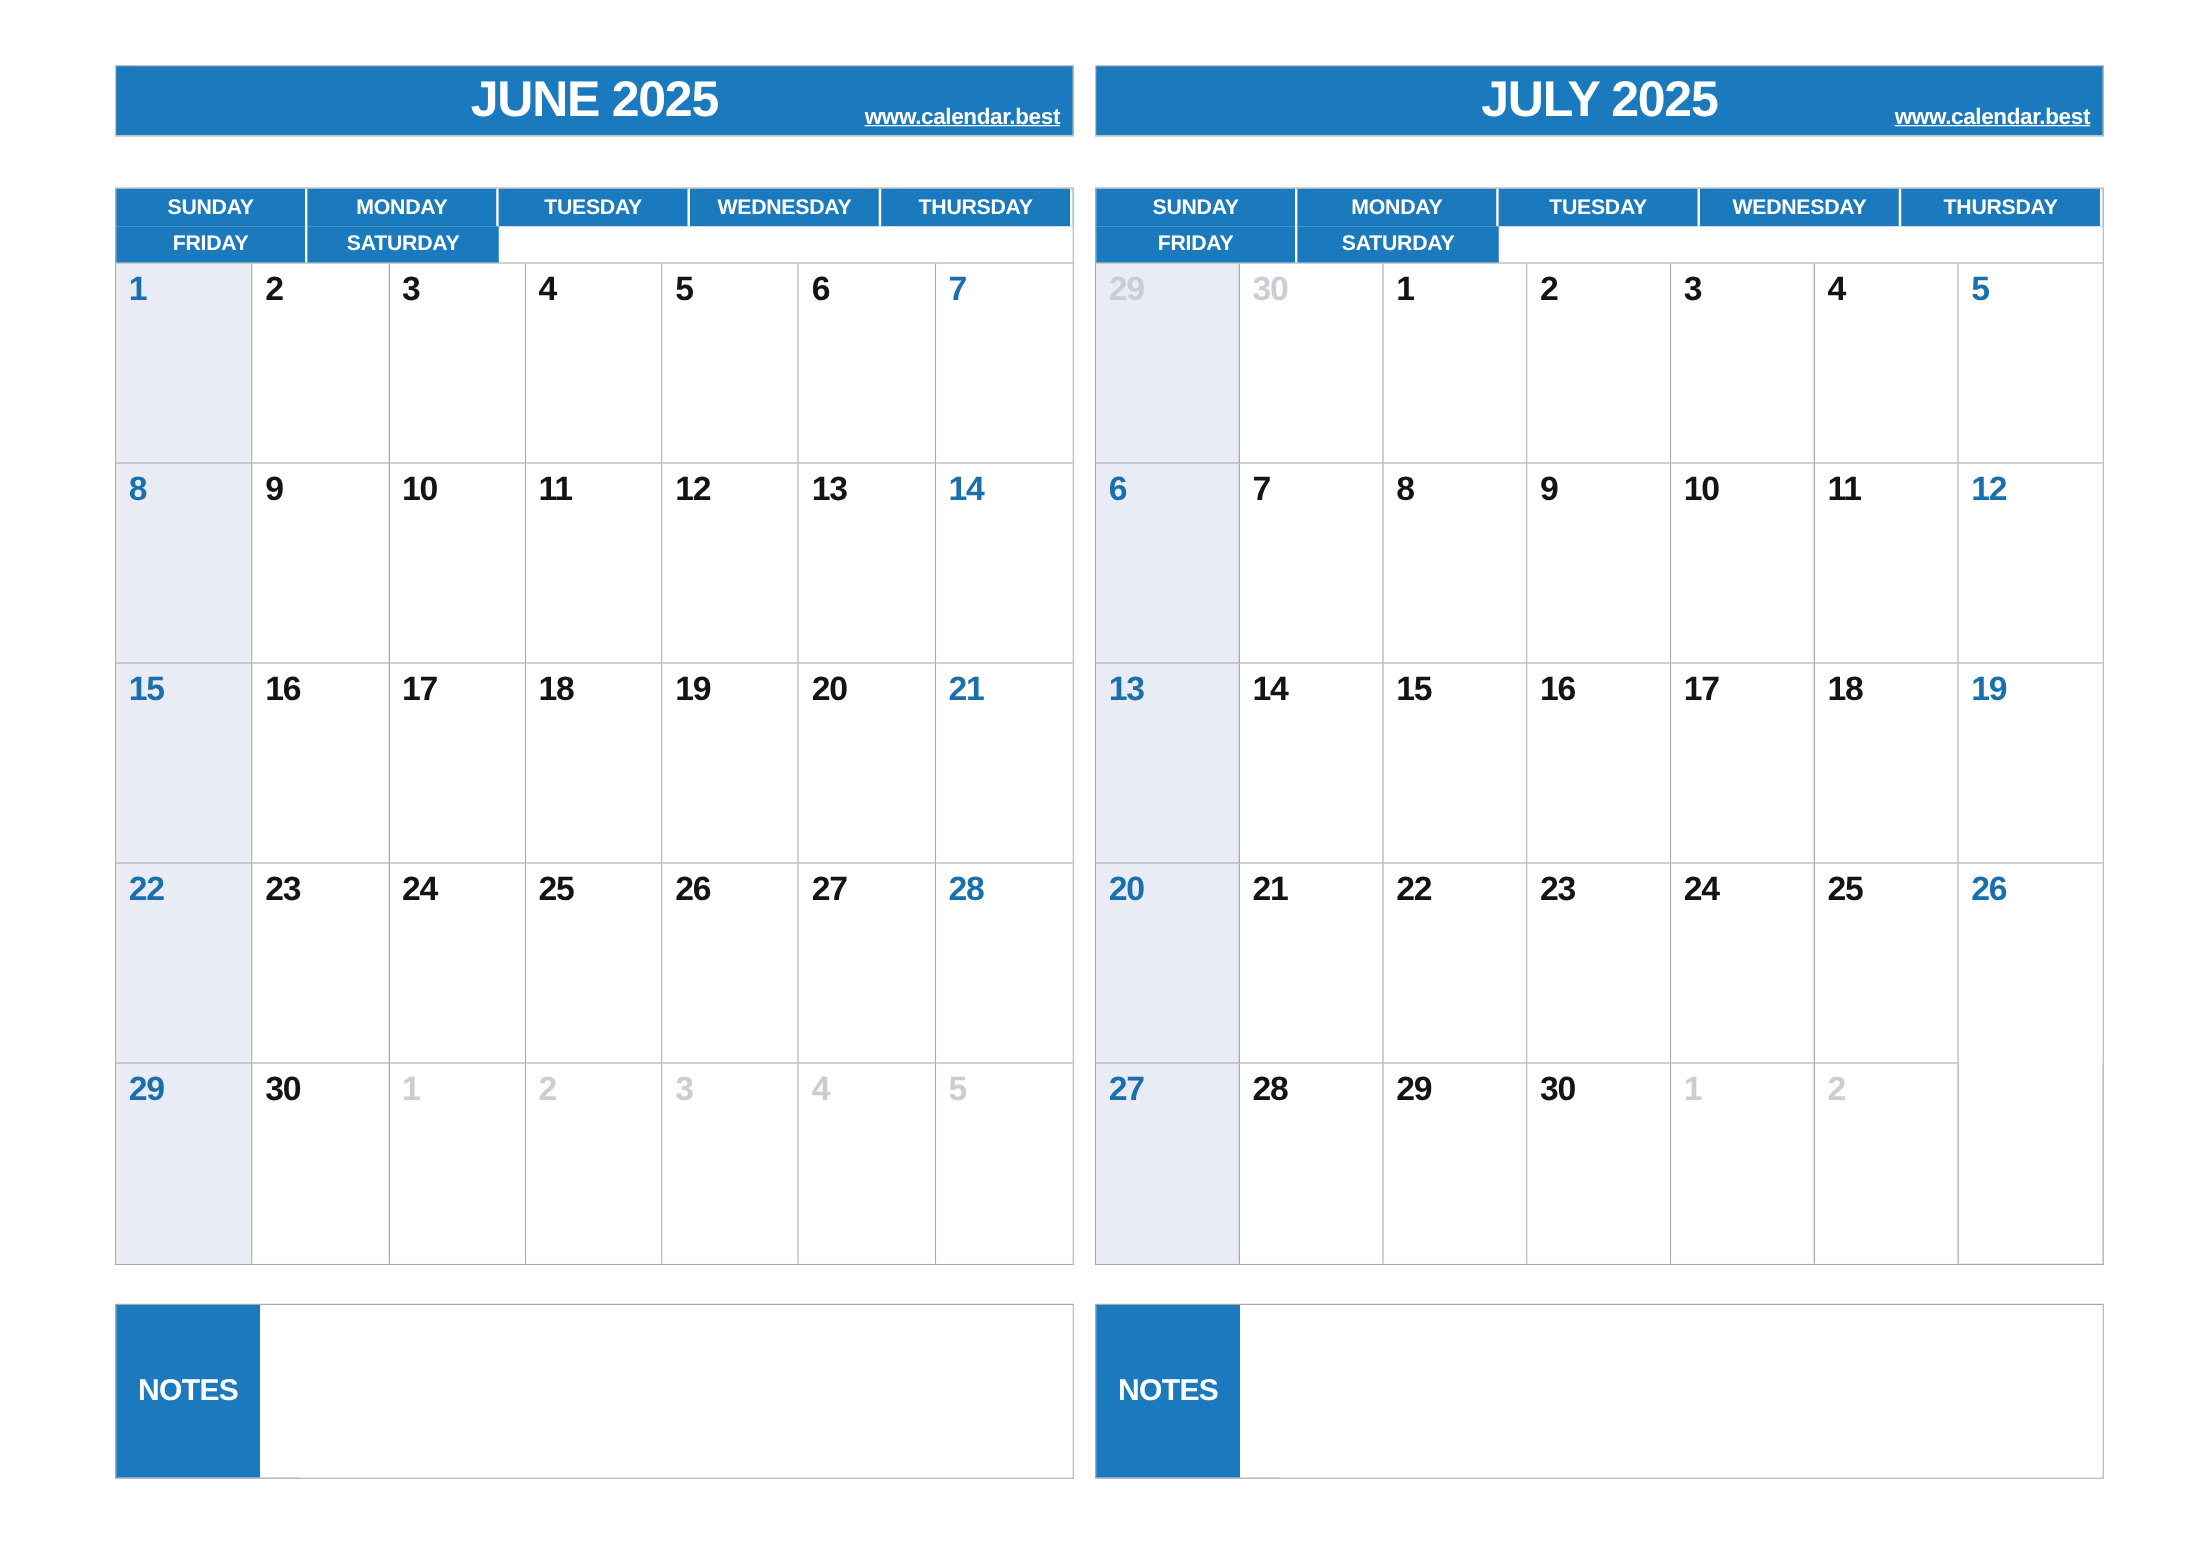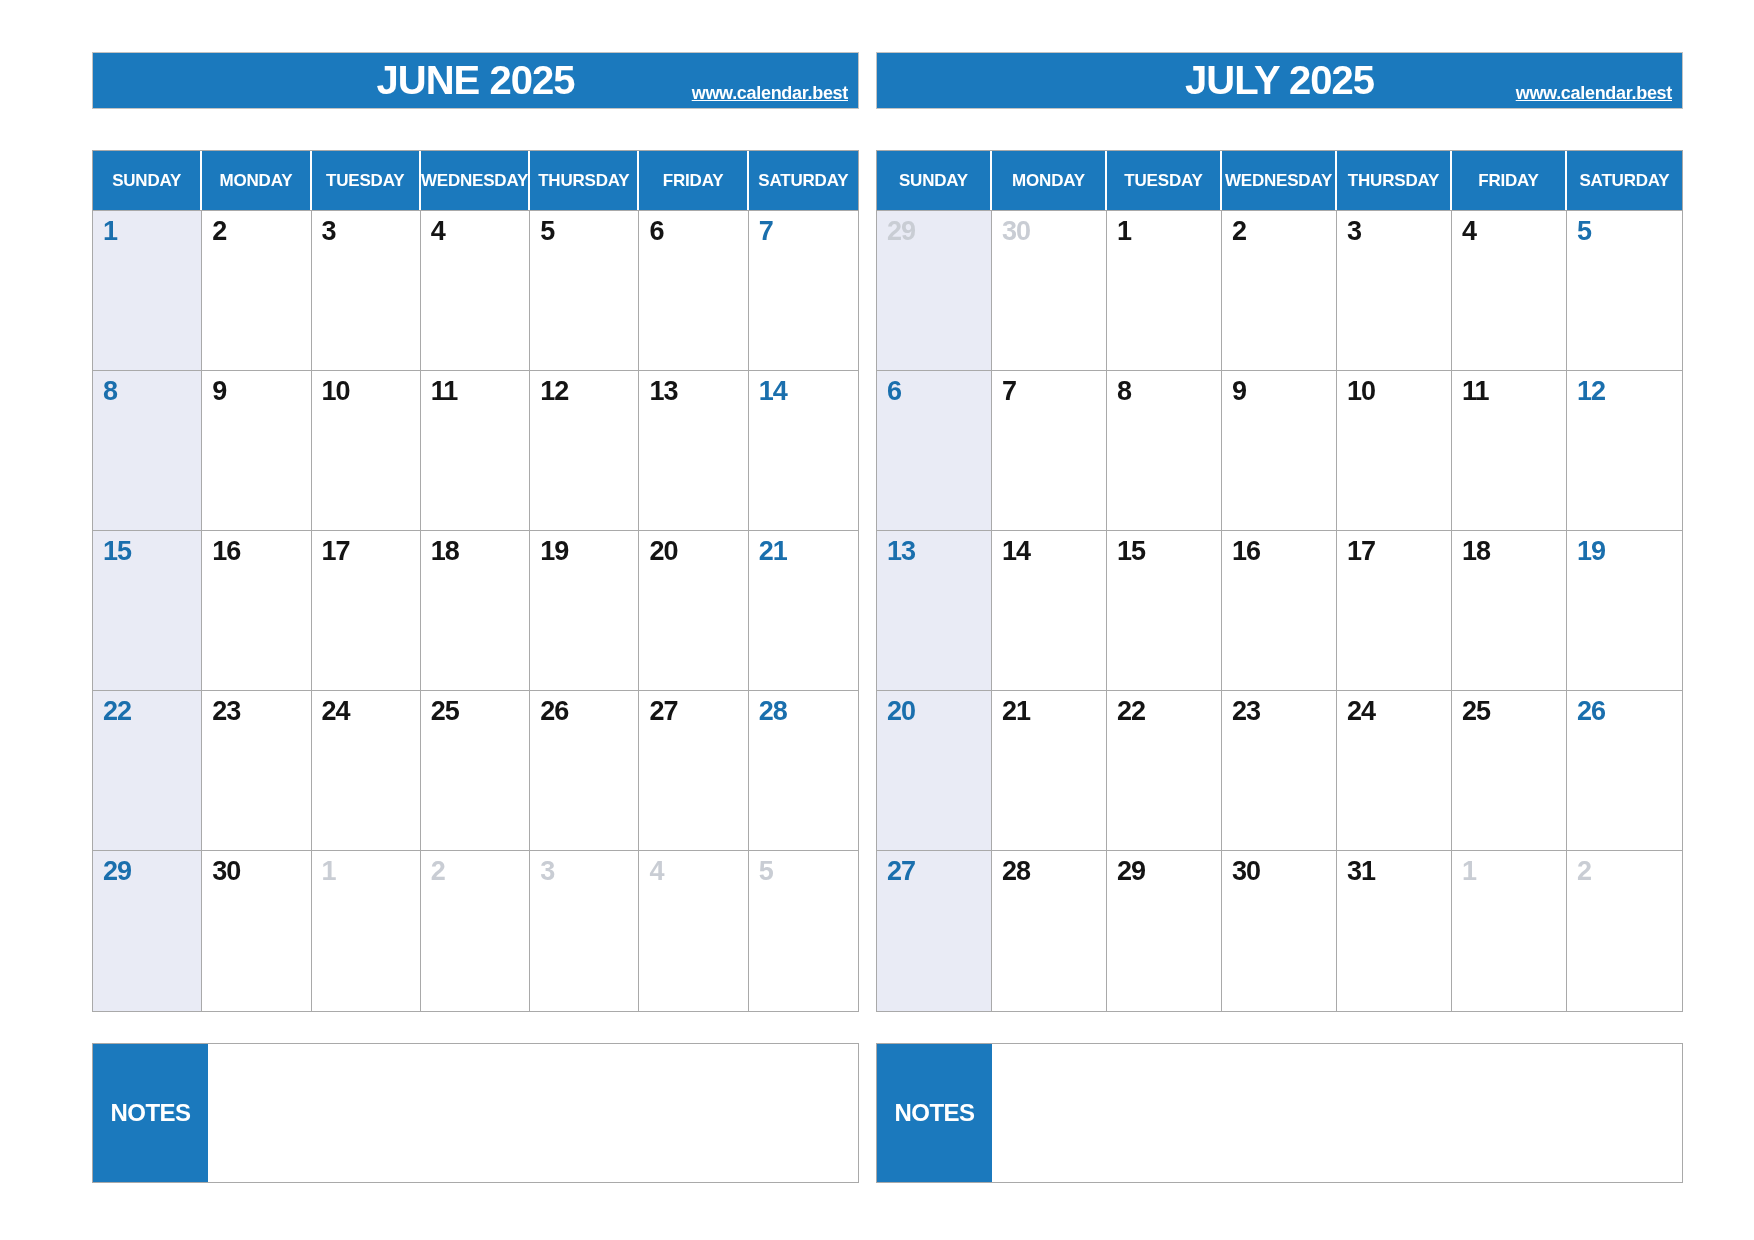--- a/index.html
+++ b/index.html
@@ -18,21 +18,21 @@
   .cal-left{left:52px;padding-left:40px;}
   .cal-right{left:876px;}
 
   .titlebar{position:relative;height:57px;background:var(--header-blue);
     border:1px solid #c2c2c2;display:flex;align-items:center;justify-content:center;}
   .title{color:#ffffff;font-size:40px;font-weight:bold;letter-spacing:-1px;}
   .sitelink{position:absolute;right:10px;bottom:4px;color:#ffffff;font-size:18px;
     font-weight:bold;text-decoration:underline;letter-spacing:-0.3px;}
 
   .table{margin-top:41px;border:1px solid var(--border-gray);background:#ffffff;}
-  .dayheader{display:grid;grid-template-columns:repeat(7,1fr);height:59px;background:#ffffff;}
+  .dayheader{display:grid;grid-template-columns:repeat(5,1fr);height:59px;background:#ffffff;}
   .dh-cell{background:var(--header-blue);color:#ffffff;font-weight:bold;font-size:17px;
     letter-spacing:-0.2px;display:flex;align-items:center;justify-content:center;
     border-right:2px solid #ffffff;overflow:hidden;white-space:nowrap;}
   .dh-cell:last-child{border-right:none;}
 
   .grid{display:grid;grid-template-columns:repeat(7,1fr);grid-auto-rows:160px;
     border-top:1px solid var(--border-gray);}
   .cell{background:#ffffff;border-right:1px solid var(--border-gray);
     border-bottom:1px solid var(--border-gray);padding:6px 0 0 10px;}
   .cell:nth-child(7n){border-right:none;}
@@ -155,21 +155,20 @@
           <div class="cell wd"><span class="num">21</span></div>
           <div class="cell wd"><span class="num">22</span></div>
           <div class="cell wd"><span class="num">23</span></div>
           <div class="cell wd"><span class="num">24</span></div>
           <div class="cell wd"><span class="num">25</span></div>
           <div class="cell sat"><span class="num">26</span></div>
           <div class="cell sun suncol"><span class="num">27</span></div>
           <div class="cell wd"><span class="num">28</span></div>
           <div class="cell wd"><span class="num">29</span></div>
           <div class="cell wd"><span class="num">30</span></div>
-          <div class="cell wd"><span class="num">31</span></div>
           <div class="cell out"><span class="num">1</span></div>
           <div class="cell out"><span class="num">2</span></div>
         </div>
     </div>
     <div class="notes">
       <div class="notes-label">NOTES</div>
       <div class="notes-body"></div>
     </div>
   </div>
 

